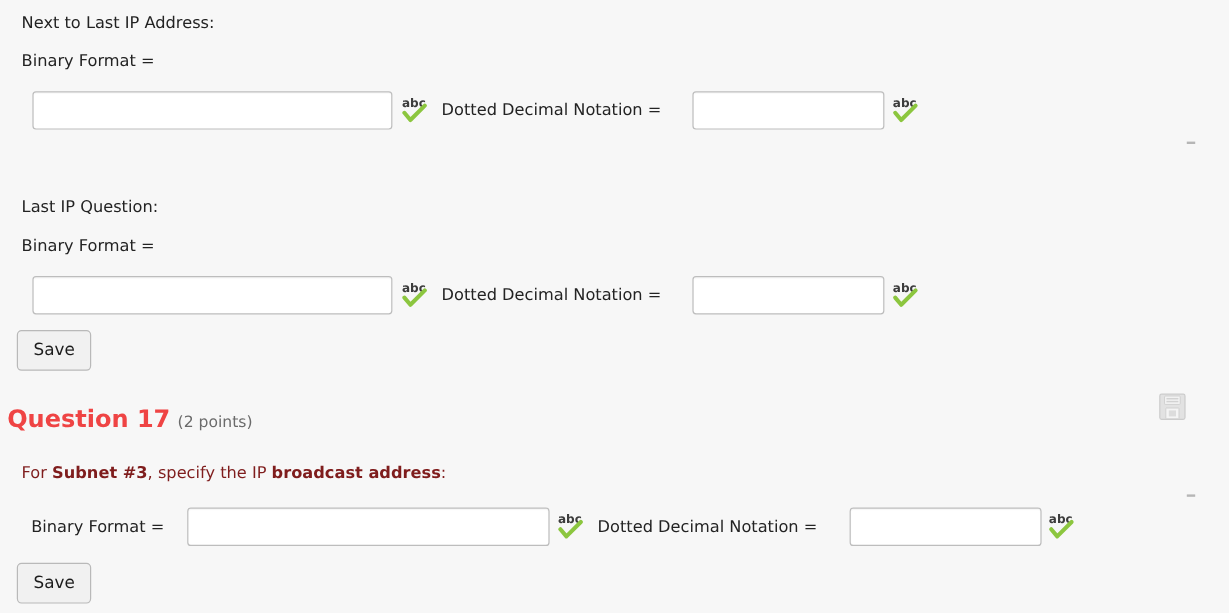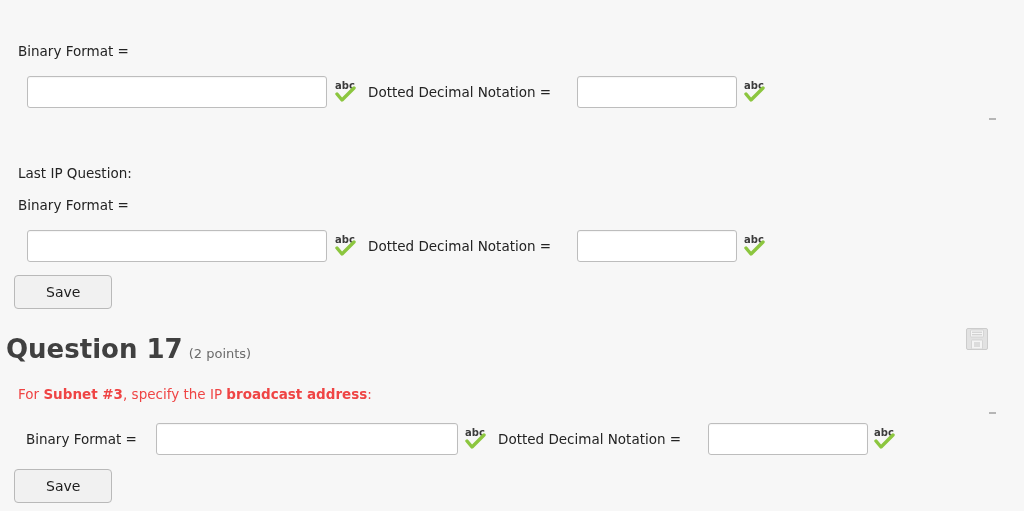--- a/index.html
+++ b/index.html
@@ -59,66 +59,67 @@
 
   
   .save-button {
     box-sizing: border-box;
     background: #f1f1f1;
     border: 1px solid #b9b9b9;
     border-radius: 4px;
     font-family: "DejaVu Sans", "Liberation Sans", sans-serif;
     font-size: 14px;
     color: #1c1c1c;
-    padding: 0 31px;
+    padding: 0 13px;
     height: 34px;
     line-height: 32px;
     cursor: pointer;
   }
 
   
   .question-heading {
     white-space: nowrap;
     line-height: 24px;
   }
   .question-heading .q-title {
-    font-size: 26px;
+    font-size: 20px;
     font-weight: bold;
-    color: #404040;
+    color: #ef4444;
   }
   .question-heading .q-points {
     font-size: 13px;
     font-weight: normal;
     color: #6b6b6b;
   }
 
   
   .question-prompt {
     font-size: 13.5px;
-    color: #ef4444;
+    color: #7f1d1d;
     white-space: nowrap;
     line-height: 16px;
   }
   .question-prompt b { font-weight: bold; }
 
   
   .dash-marker {
     width: 7px;
     height: 2px;
     background: #b6b6b6;
   }
 
   
   .floppy-icon { display: block; width: 24px; height: 24px; }
 </style>
 </head>
 <body>
 
 <div class="page">
 
+  <div class="abs label-text" style="left:18px; top:11px;">Next to Last IP Address:</div>
 
   <div class="abs label-text" style="left:18px; top:43px;">Binary Format =</div>
 
   <input class="abs text-input" type="text" style="left: 27px; top: 76px; width: 300px;" value="">
 
   <span class="abs" style="left:335px; top:79px;">
     <svg class="abc-icon" viewBox="0 0 22 24" xmlns="http://www.w3.org/2000/svg">
       <text x="0" y="10" font-family="DejaVu Sans, Liberation Sans, sans-serif" font-size="10" font-weight="bold" fill="#3c3c3c">abc</text>
       <path d="M2 15 L7 21 L19 9" stroke="#8cc63f" stroke-width="3.4" fill="none" stroke-linecap="round" stroke-linejoin="round"></path>
     </svg>

